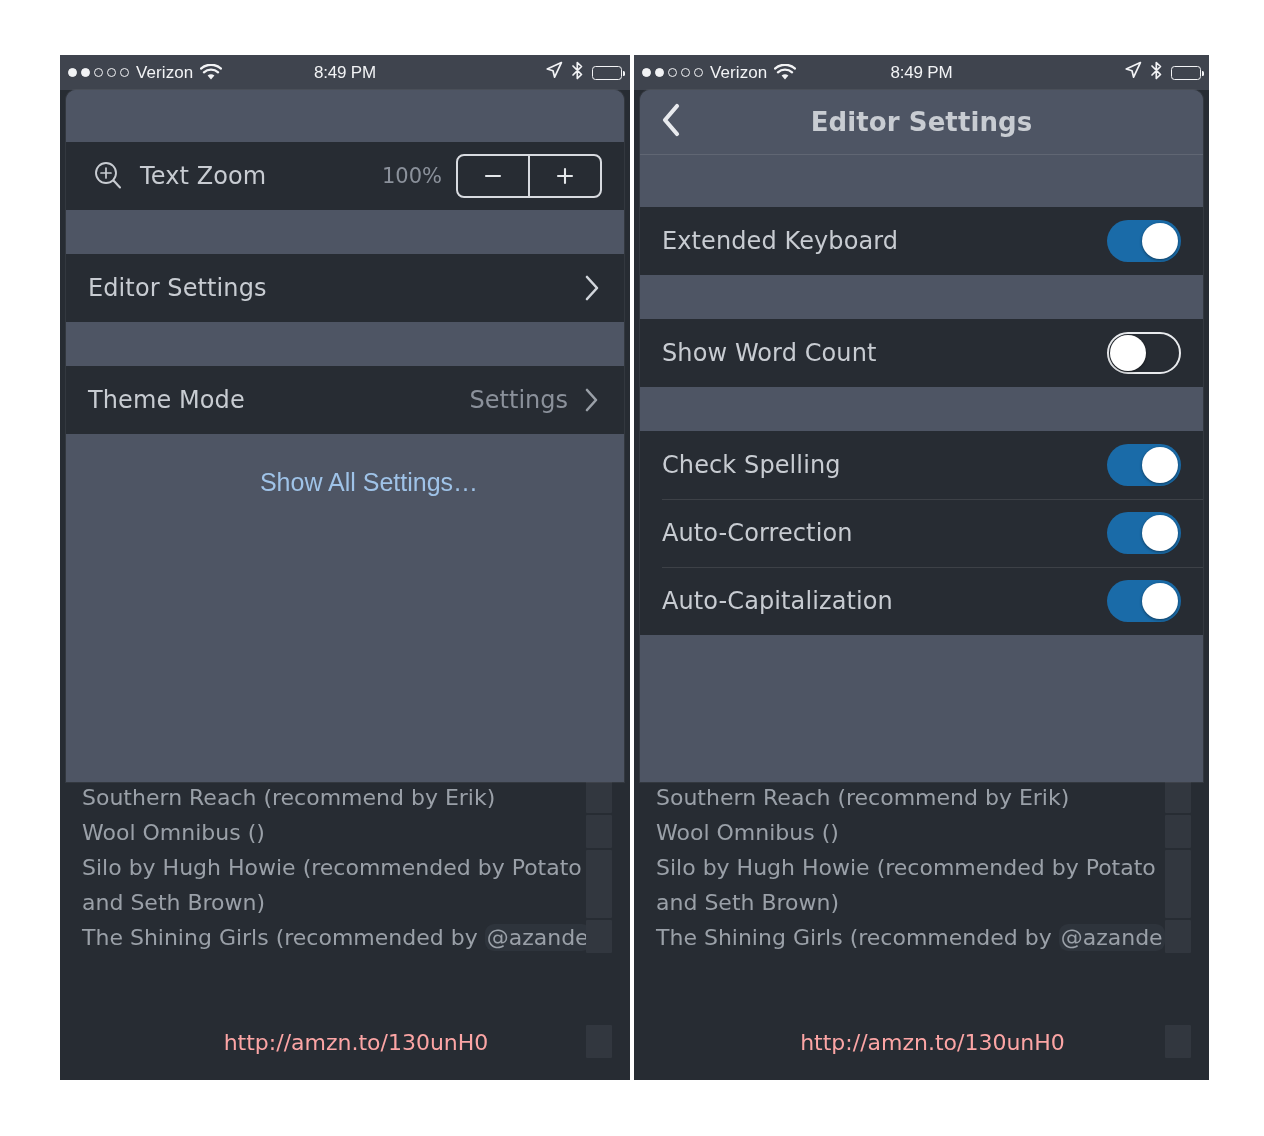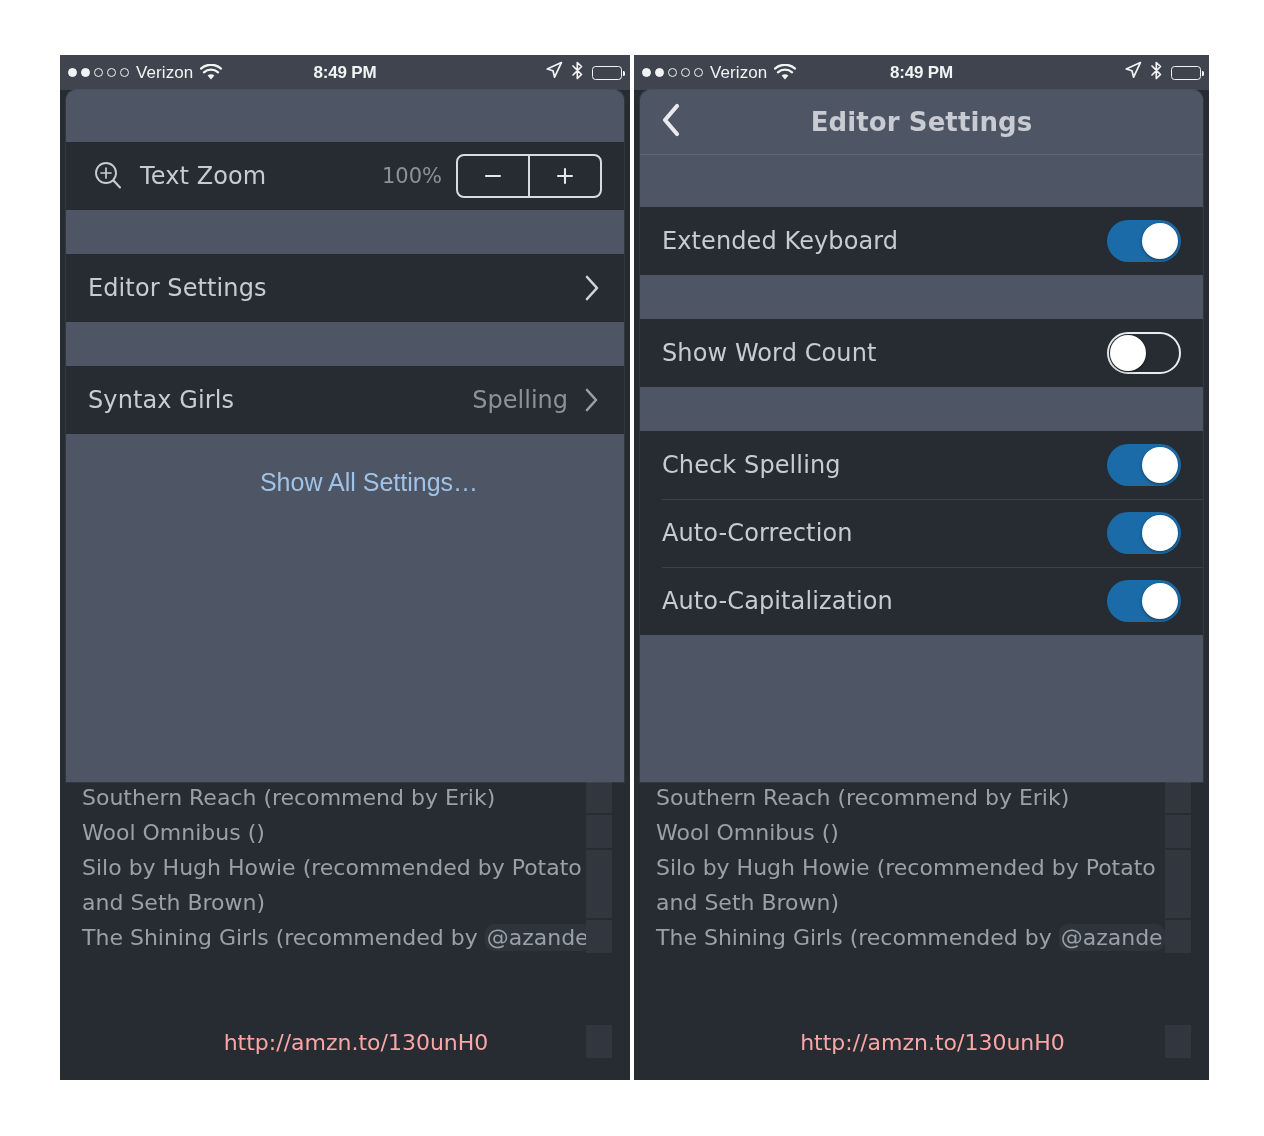--- a/index.html
+++ b/index.html
@@ -62,21 +62,21 @@
   .carrier { font-size: 17px; letter-spacing: 0.1px; font-weight: 400; }
   .wifi-icon { display: block; }
   .sb-center {
     position: absolute;
     left: 0; right: 0; top: 0;
     height: 35px;
     display: flex;
     align-items: center;
     justify-content: center;
     font-size: 17px;
-    font-weight: 700;
+    font-weight: 400;
     letter-spacing: -0.2px;
   }
   .sb-right {
     position: absolute;
     right: 8px; top: 0;
     height: 35px;
     display: flex;
     align-items: center;
     gap: 8px;
   }
@@ -408,22 +408,22 @@
                   <path d="M5 4 L15 15 L5 26" fill="none" stroke="#d2d6dc" stroke-width="2.6" stroke-linecap="round" stroke-linejoin="round"></path>
                 </svg>
             </span>
           </div>
         </div>
 
         <div class="gap" style="height:44px"></div>
 
         <div class="group">
           <div class="row">
-            <span class="row-label">Syntax Girls</span>
-            <span class="row-value">Spelling</span>
+            <span class="row-label">Theme Mode</span>
+            <span class="row-value">Settings</span>
             <span>
               <svg class="chevron-right" width="20" height="28" viewBox="0 0 20 28">
                   <path d="M5 4 L14 14 L5 24" fill="none" stroke="#9aa0a8" stroke-width="2.6" stroke-linecap="round" stroke-linejoin="round"></path>
                 </svg>
             </span>
           </div>
         </div>
 
         <div class="footer-link">
           <span>Show All Settings…</span>

